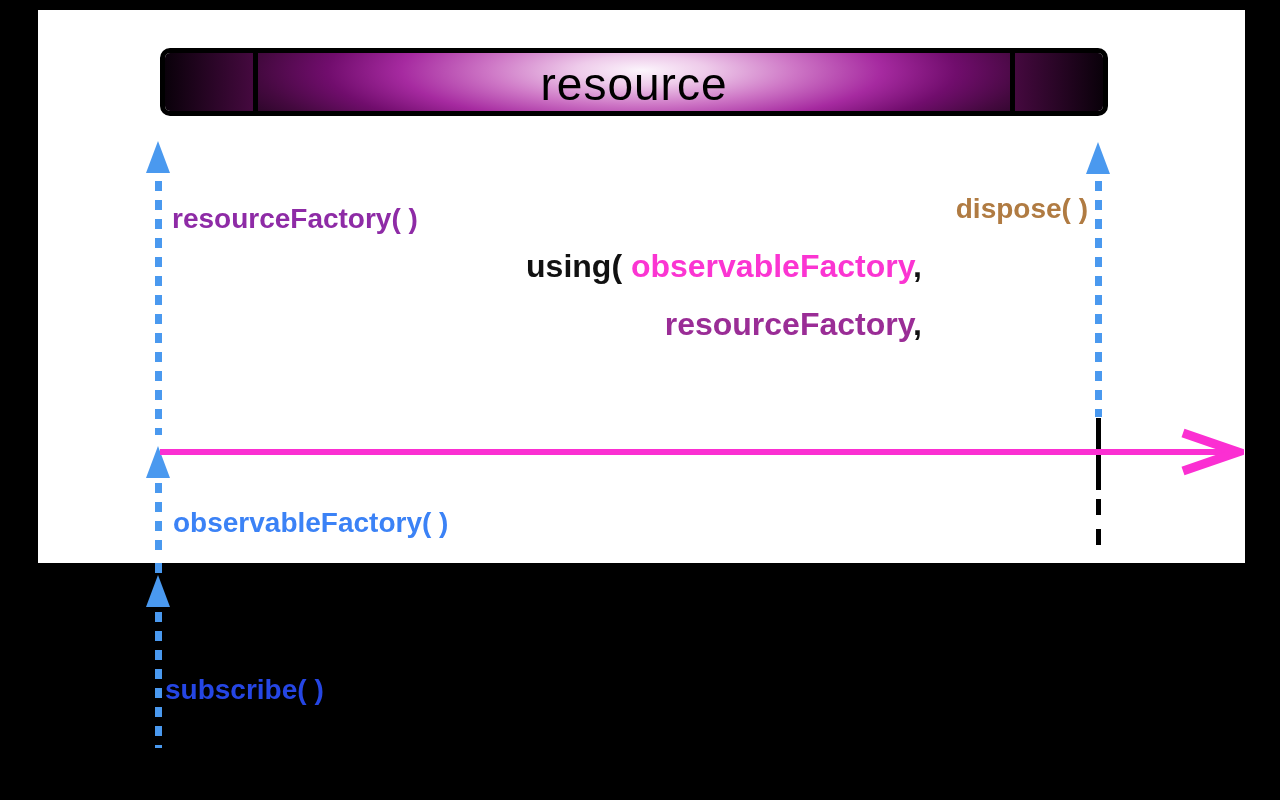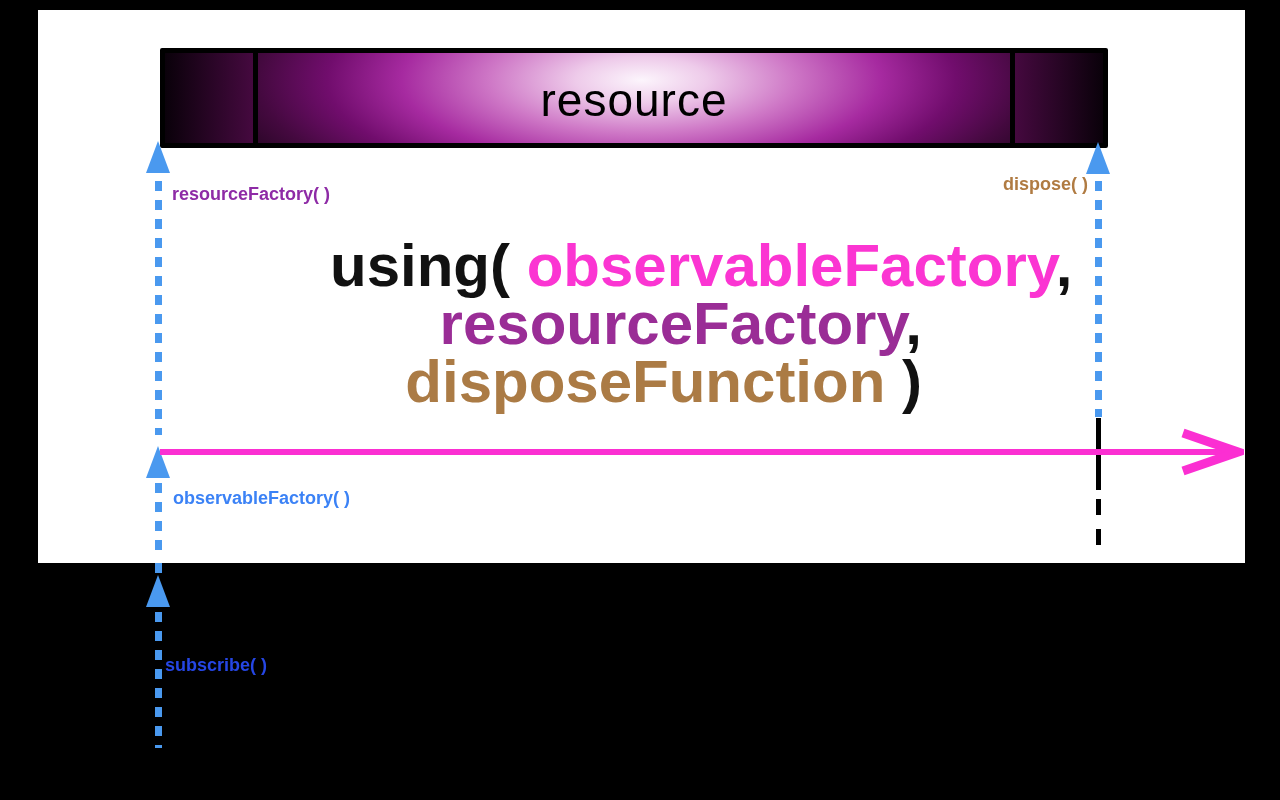--- a/index.html
+++ b/index.html
@@ -8,22 +8,22 @@
     background:#000;
     font-family:"Liberation Sans","DejaVu Sans",sans-serif;
   }
   .abs{position:absolute;}
 
   
   .panel{left:38px;top:10px;width:1207px;height:553px;background:#fff;}
 
   
   .resource-bar{
-    left:160px;top:48px;width:948px;height:100px;
-    border:5px solid #000;border-radius:2px;
+    left:160px;top:48px;width:948px;height:68px;
+    border:5px solid #000;border-radius:10px;
     display:flex;box-sizing:border-box;overflow:hidden;
   }
   .seg-a{width:88px;height:100%;background:linear-gradient(90deg,#0a010a,#45093f);}
   .seg-divider{width:5px;height:100%;background:#000;}
   .seg-b{
     width:752px;height:100%;position:relative;
     background:radial-gradient(ellipse 58% 170% at 51% 30%,
       #fcf5fc 0%, #eecbea 15%, #ce77c6 35%, #a62aa0 55%,
       #710d6d 72%, #44093f 88%, #270624 100%);
     display:flex;align-items:center;justify-content:center;
@@ -39,30 +39,30 @@
   .btri{width:0;height:0;border-left:12px solid transparent;border-right:12px solid transparent;border-bottom:32px solid #4a99ef;}
 
   
   .kline{width:5px;background:#000;}
   .kdash{width:5px;background:repeating-linear-gradient(180deg,#000 0 16px,transparent 16px 30px);}
 
   
   .timeline{left:160px;top:449px;width:1072px;height:6px;background:#fb2fd2;}
 
   
-  .lbl{font-weight:bold;font-size:18px;white-space:nowrap;}
+  .lbl{font-weight:bold;font-size:28px;white-space:nowrap;margin-top:19px;}
   .lbl-resource-factory{left:172px;top:184px;color:#8e2ba6;}
   .lbl-dispose{left:938px;top:174px;width:150px;text-align:right;color:#b07b42;}
   .lbl-observable-factory{left:173px;top:488px;color:#3b82f6;}
   .lbl-subscribe{left:165px;top:655px;color:#2546e4;}
 
   
   .signature{
     left:330px;top:237px;width:592px;text-align:right;
-    font-weight:bold;font-size:60px;line-height:58px;color:#111;white-space:nowrap;
+    font-weight:bold;font-size:32px;line-height:58px;color:#111;white-space:nowrap;
   }
   .sig-magenta{color:#fb35d2;}
   .sig-purple{color:#9a2d96;margin-top:28px;}
   .sig-brown{color:#ab7b45;}
 </style>
 </head>
 <body>
 
 <div class="abs panel"></div>
 
@@ -98,14 +98,13 @@
 </svg>
 
 <div class="abs lbl lbl-resource-factory">resourceFactory( )</div>
 <div class="abs lbl lbl-dispose">dispose( )</div>
 <div class="abs lbl lbl-observable-factory">observableFactory( )</div>
 <div class="abs lbl lbl-subscribe">subscribe( )</div>
 
 <div class="abs signature">
   <div><span>using( </span><span class="sig-magenta">observableFactory</span><span>,</span></div>
   <div><span class="sig-purple">resourceFactory</span><span>,</span></div>
-  <div><span class="sig-brown">disposeFunction</span><span> )</span></div>
 </div>
 
 </body></html>

